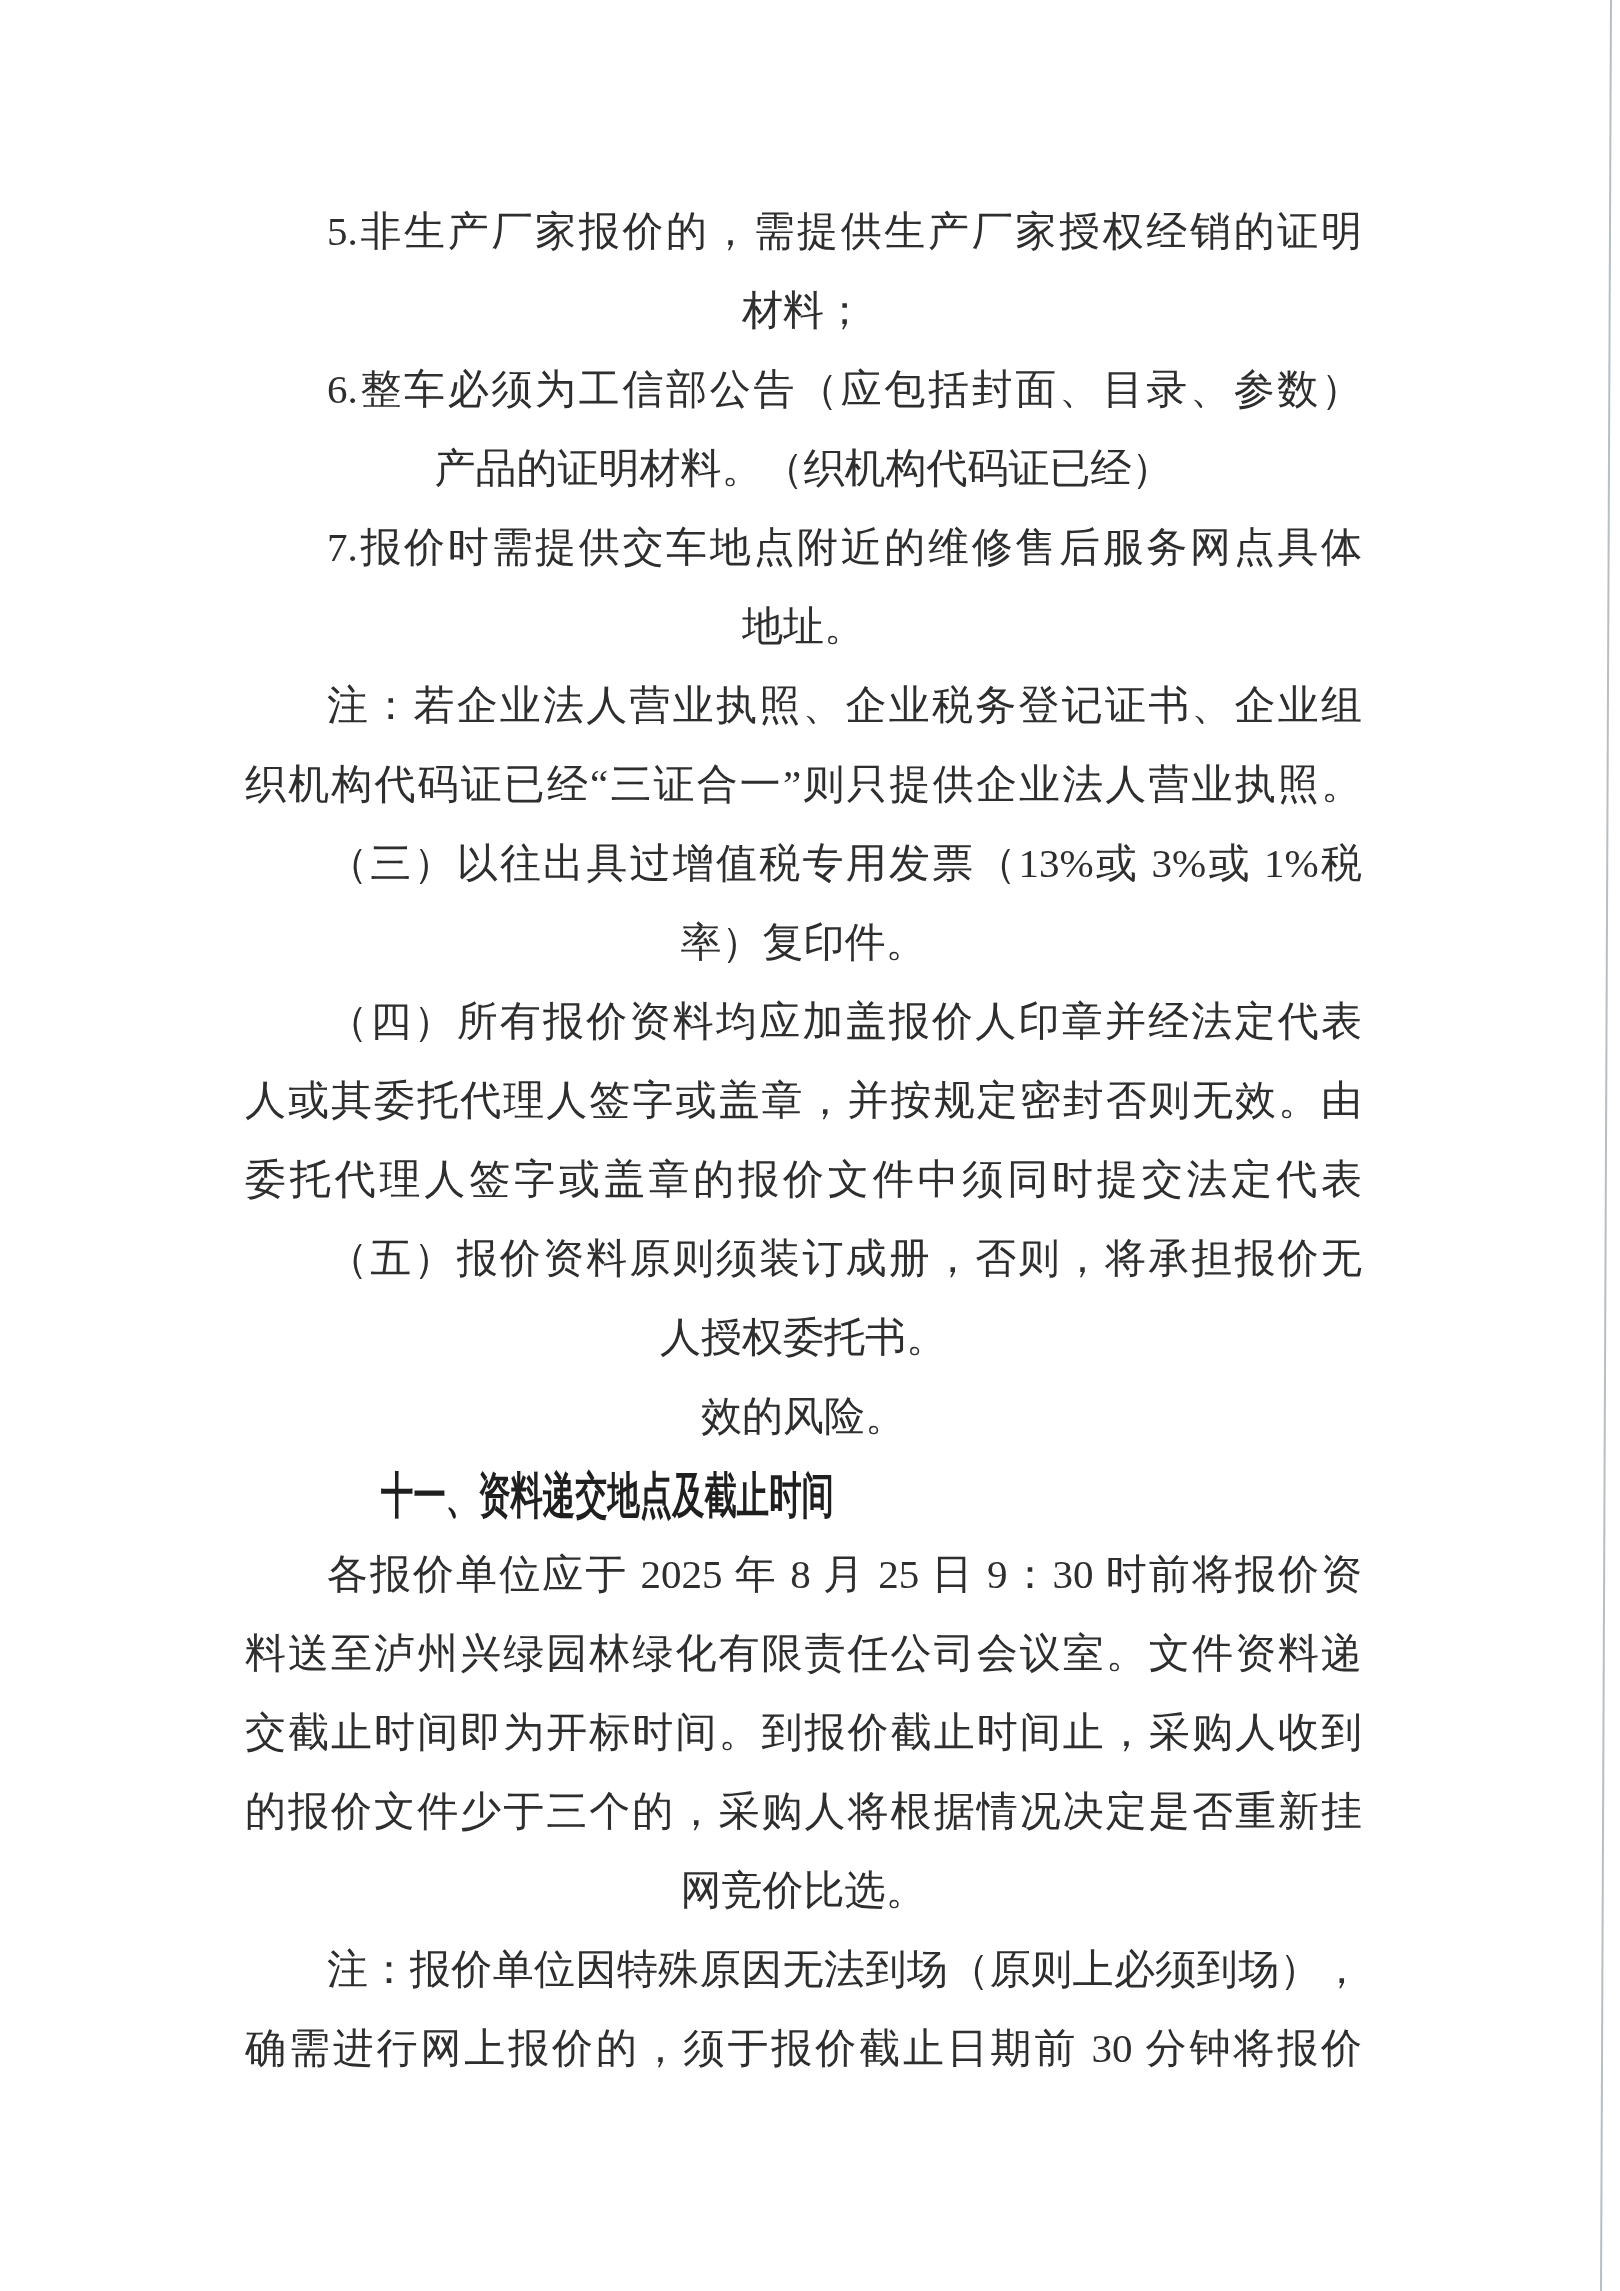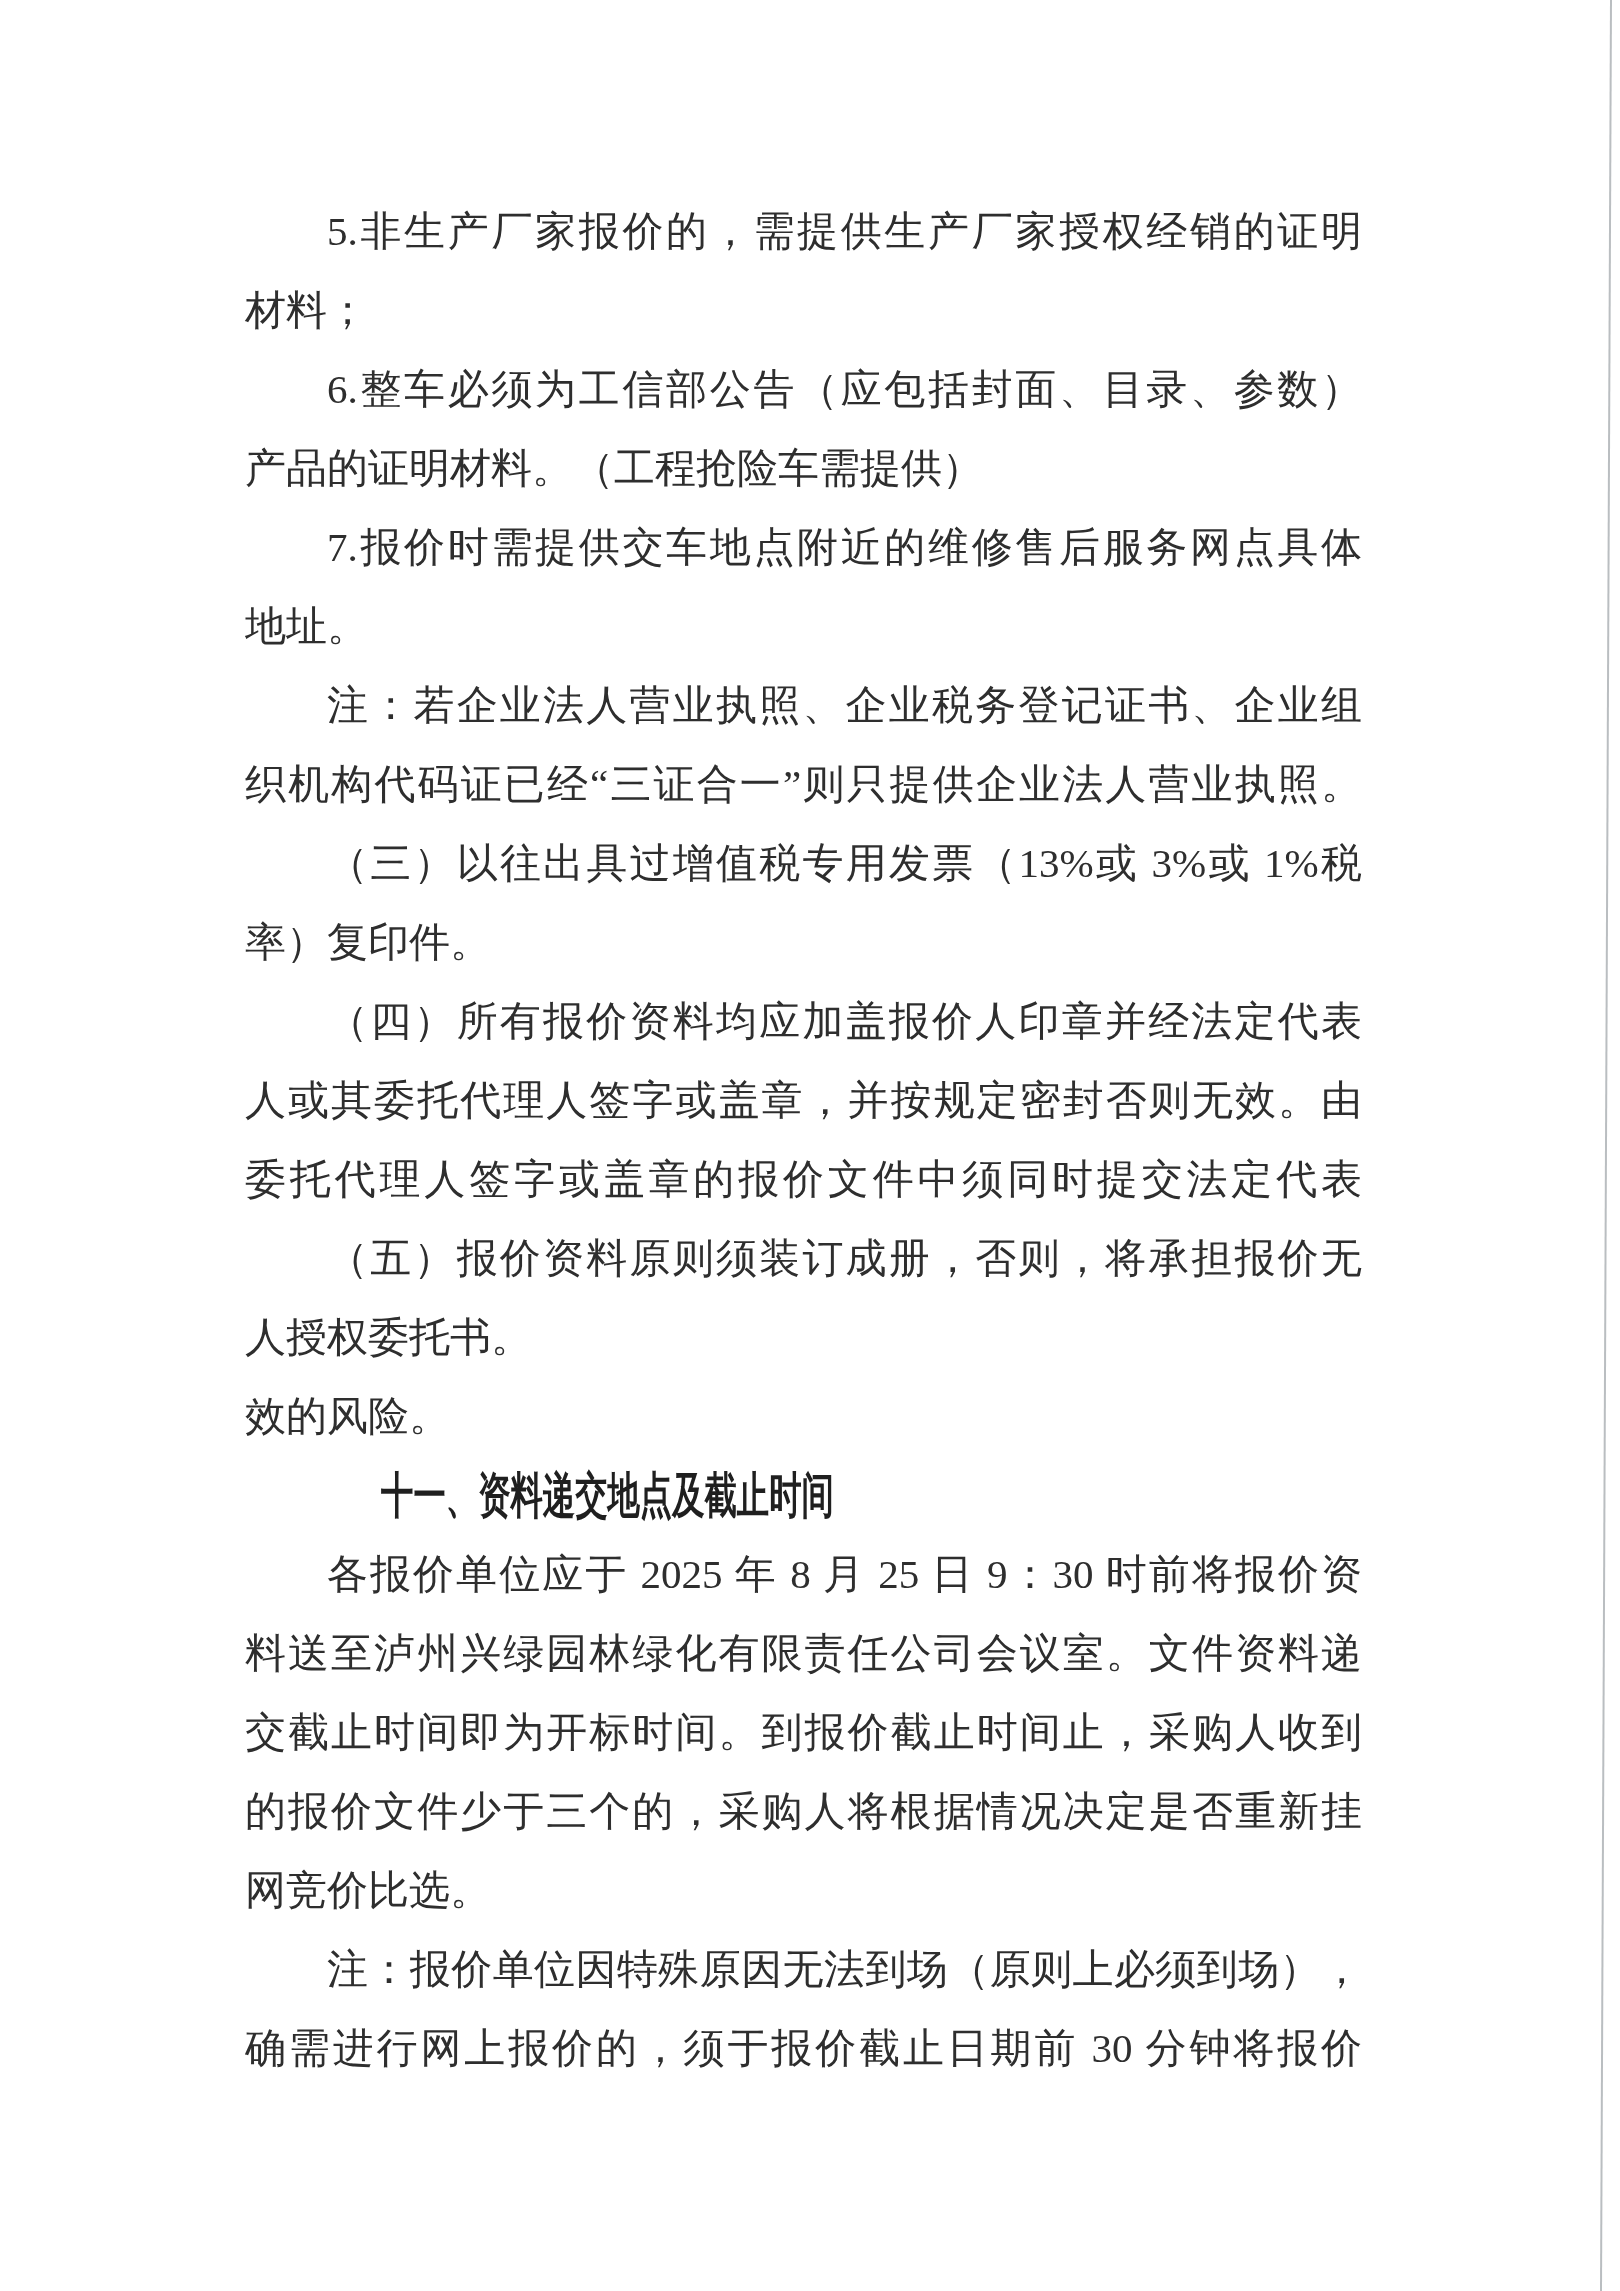--- a/index.html
+++ b/index.html
@@ -8,21 +8,21 @@
     position:relative;overflow:hidden;
     background:#ffffff;
     font-family:"Liberation Serif", serif;
   }
   .page{position:absolute;left:0;top:0;width:1316px;height:2292px;background:#ffffff}
   .textblock{
     position:absolute;left:245px;top:192px;width:1117px;
     font-size:41px;color:#2e2e2e;
     font-family:"Liberation Serif", serif;
   }
-  .ln{height:79px;line-height:79px;text-align:left}
+  .ln{height:79px;line-height:79px;text-align:center}
   .ln.fill{text-align:justify;text-align-last:justify}
   .ln.indent{text-indent:82px}
   .ln.heading{text-align:center;text-align-last:left}
   .heading-text{
     display:inline-block;
     font-family:"Liberation Sans", sans-serif;
     font-weight:700;
     font-size:49px;
     color:#1f1f1f;
     transform:scaleX(0.66);
@@ -37,21 +37,21 @@
 </style>
 </head>
 <body>
 
 <div class="page">
 
   <div class="textblock">
     <div class="ln indent fill">5.非生产厂家报价的，需提供生产厂家授权经销的证明</div>
     <div class="ln">材料；</div>
     <div class="ln indent fill">6.整车必须为工信部公告（应包括封面、目录、参数）</div>
-    <div class="ln">产品的证明材料。（工程抢险车需提供）</div>
+    <div class="ln">产品的证明材料。（织机构代码证已经）</div>
     <div class="ln indent fill">7.报价时需提供交车地点附近的维修售后服务网点具体</div>
     <div class="ln">地址。</div>
     <div class="ln indent fill">注：若企业法人营业执照、企业税务登记证书、企业组</div>
     <div class="ln fill">织机构代码证已经“三证合一”则只提供企业法人营业执照。</div>
     <div class="ln indent fill">（三）以往出具过增值税专用发票（13%或 3%或 1%税</div>
     <div class="ln">率）复印件。</div>
     <div class="ln indent fill">（四）所有报价资料均应加盖报价人印章并经法定代表</div>
     <div class="ln fill">人或其委托代理人签字或盖章，并按规定密封否则无效。由</div>
     <div class="ln fill">委托代理人签字或盖章的报价文件中须同时提交法定代表</div>
     <div class="ln indent fill">（五）报价资料原则须装订成册，否则，将承担报价无</div>

